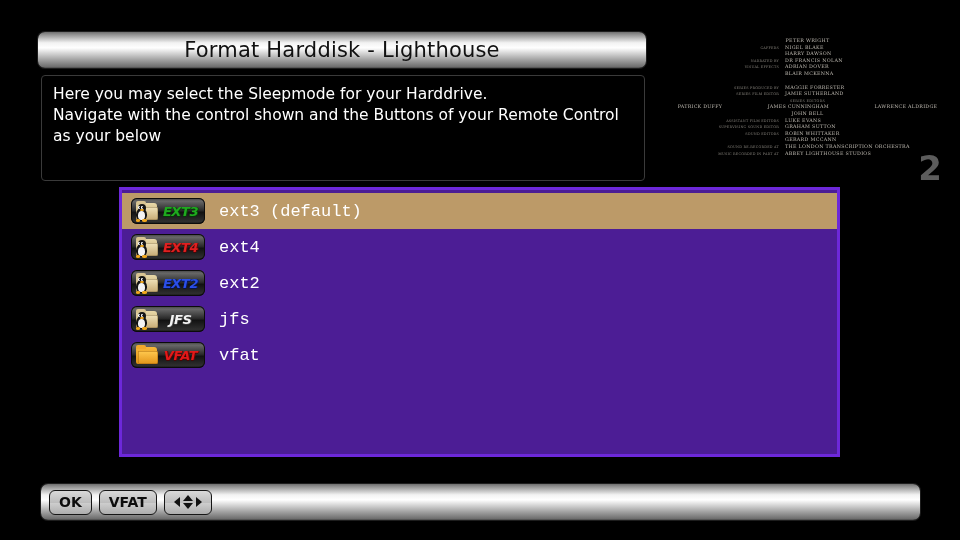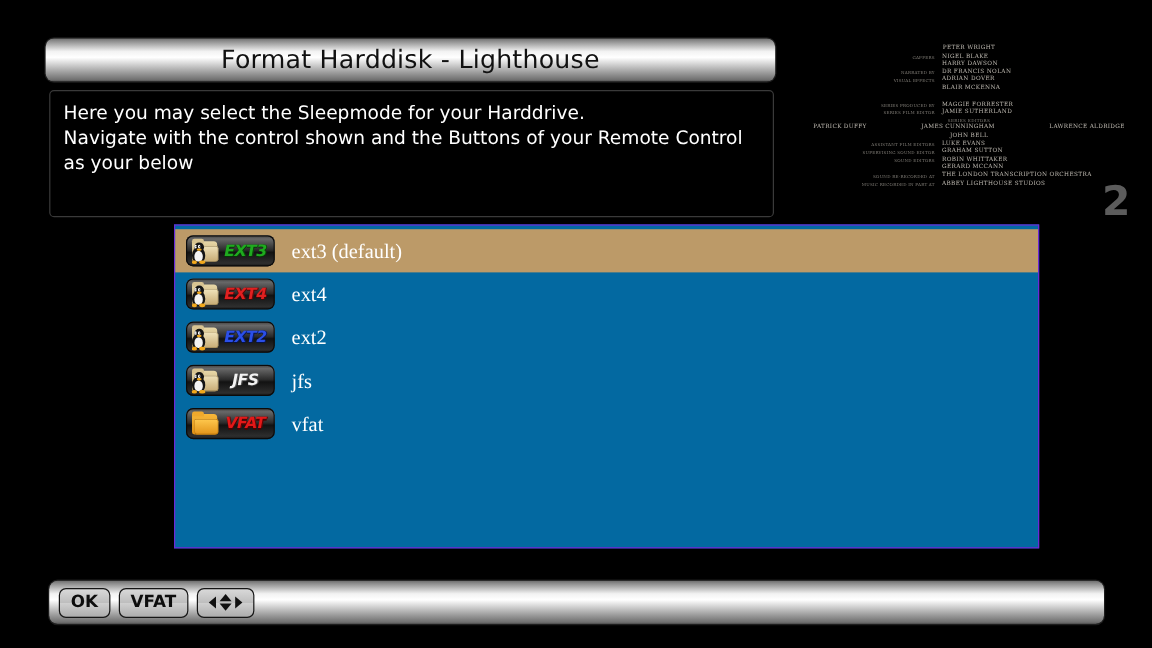--- a/index.html
+++ b/index.html
@@ -70,30 +70,30 @@
     padding:8px 11px;
   }
   .descbox p {
     color:#fff; font-size:15.5px; line-height:21px;
     font-family:"DejaVu Sans", sans-serif;
   }
 
   
   .listbox {
     position:absolute; left:119px; top:187px; width:721px; height:270px;
-    background:#0369a1; border:1px solid #6d28d9;margin-left:26px;
+    background:#4c1d95; border:3px solid #6d28d9;
   }
   .list-inner { padding:3px 0 0 0; }
   .list-row {
     display:flex; align-items:center; height:36px; padding-left:9px;
   }
   .list-row.selected { background:#bc9a68; }
   .list-row .row-label {
     margin-left:14px; font-size:17px; color:#fff;
-    font-family:Liberation Serif, serif; line-height:1;
+    font-family:Liberation Mono, monospace; line-height:1;
   }
 
   
   .fs-icon {
     position:relative; width:74px; height:26px; border-radius:6px;
     background:linear-gradient(to bottom,
       #3d3d3d 0%, #686868 12%, #2a2a2a 48%, #121212 55%, #2e2e2e 90%, #151515 100%);
     box-shadow:inset 0 0 0 1px #0b0b0b;
     overflow:hidden; flex:0 0 74px;
     display:flex; align-items:center;

